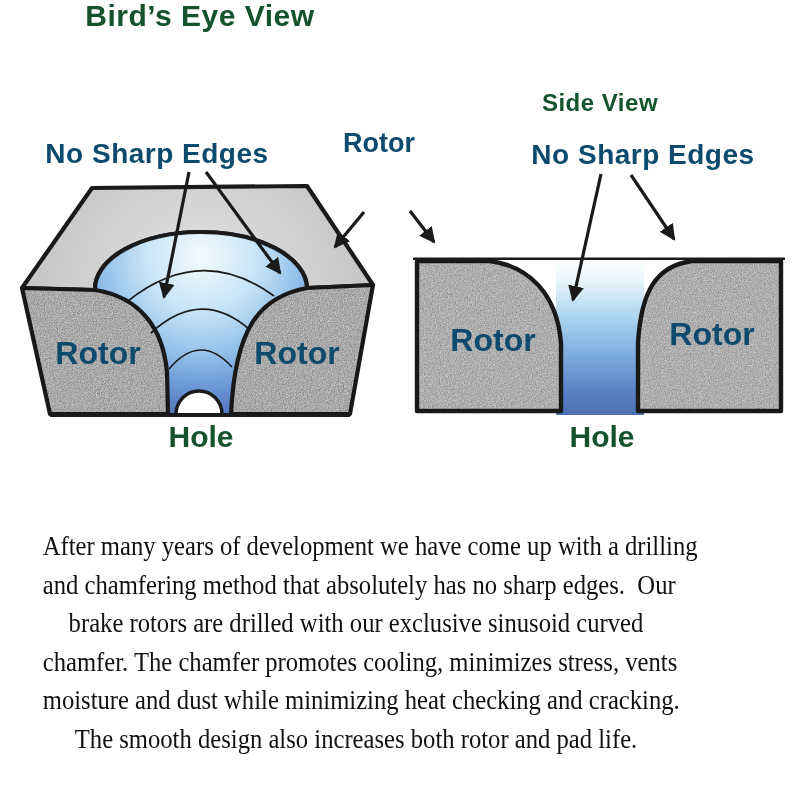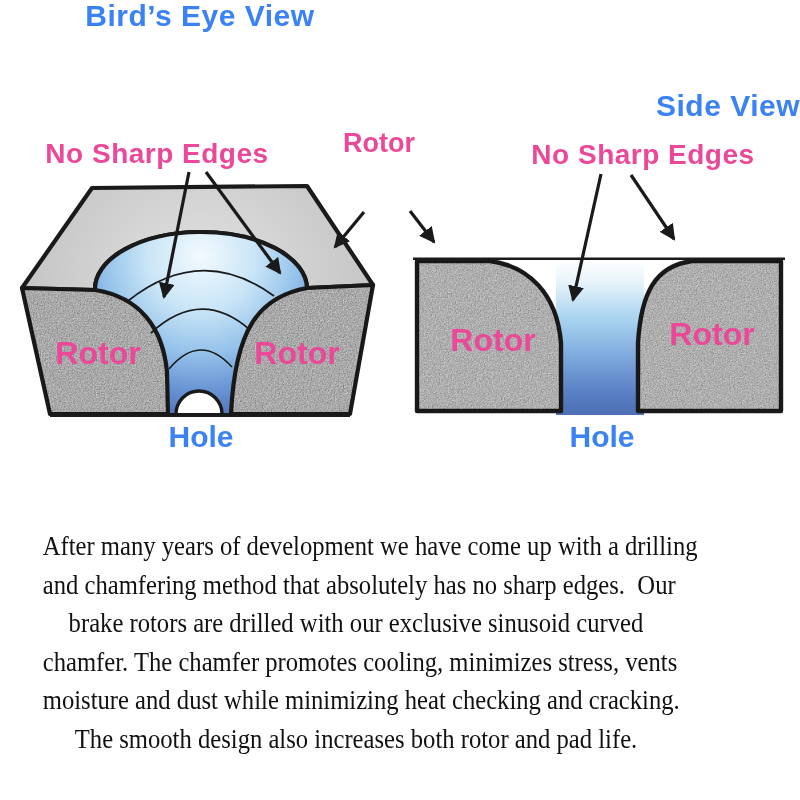--- a/index.html
+++ b/index.html
@@ -9,28 +9,28 @@
     position:relative;
     overflow:hidden;
     font-family:"Liberation Sans", sans-serif;
   }
   .canvas{position:absolute;left:0;top:0;width:800px;height:800px;}
   svg.diagram{position:absolute;left:0;top:0;}
   .lbl{
     position:absolute;
     font-family:"Liberation Sans", sans-serif;
     font-weight:bold;
-    color:#ec4899;
+    color:#0c4a6e;
     text-align:center;
     white-space:nowrap;
     line-height:1.05;
   }
-  .red{color:#3b82f6;}
+  .red{color:#14532d;}
   .t-be{left:0;top:89;width:400px;font-size:30px;letter-spacing:0.5px;}
-  .t-sv{left:400;top:90px;width:400px;font-size:30px;letter-spacing:0.5px;left:400px;text-align:right;}
+  .t-sv{left:400;top:90px;width:400px;font-size:24px;letter-spacing:0.5px;left:400px;}
   .nse-l{left:7px;top:139px;width:300px;font-size:28px;letter-spacing:0.5px;}
   .nse-r{left:493px;top:140px;width:300px;font-size:28px;letter-spacing:0.5px;}
   .rbs{left:343px;top:131px;width:140px;font-size:27px;line-height:24px;text-align:left;}
   .rot-bel{left:28px;top:337px;width:140px;font-size:32px;}
   .rot-ber{left:227px;top:337px;width:140px;font-size:32px;}
   .hole-be{left:131px;top:421px;width:140px;font-size:30px;}
   .rot-svl{left:423px;top:324px;width:140px;font-size:32px;}
   .rot-svr{left:642px;top:318px;width:140px;font-size:32px;}
   .hole-sv{left:532px;top:421px;width:140px;font-size:30px;}
   .desc{

